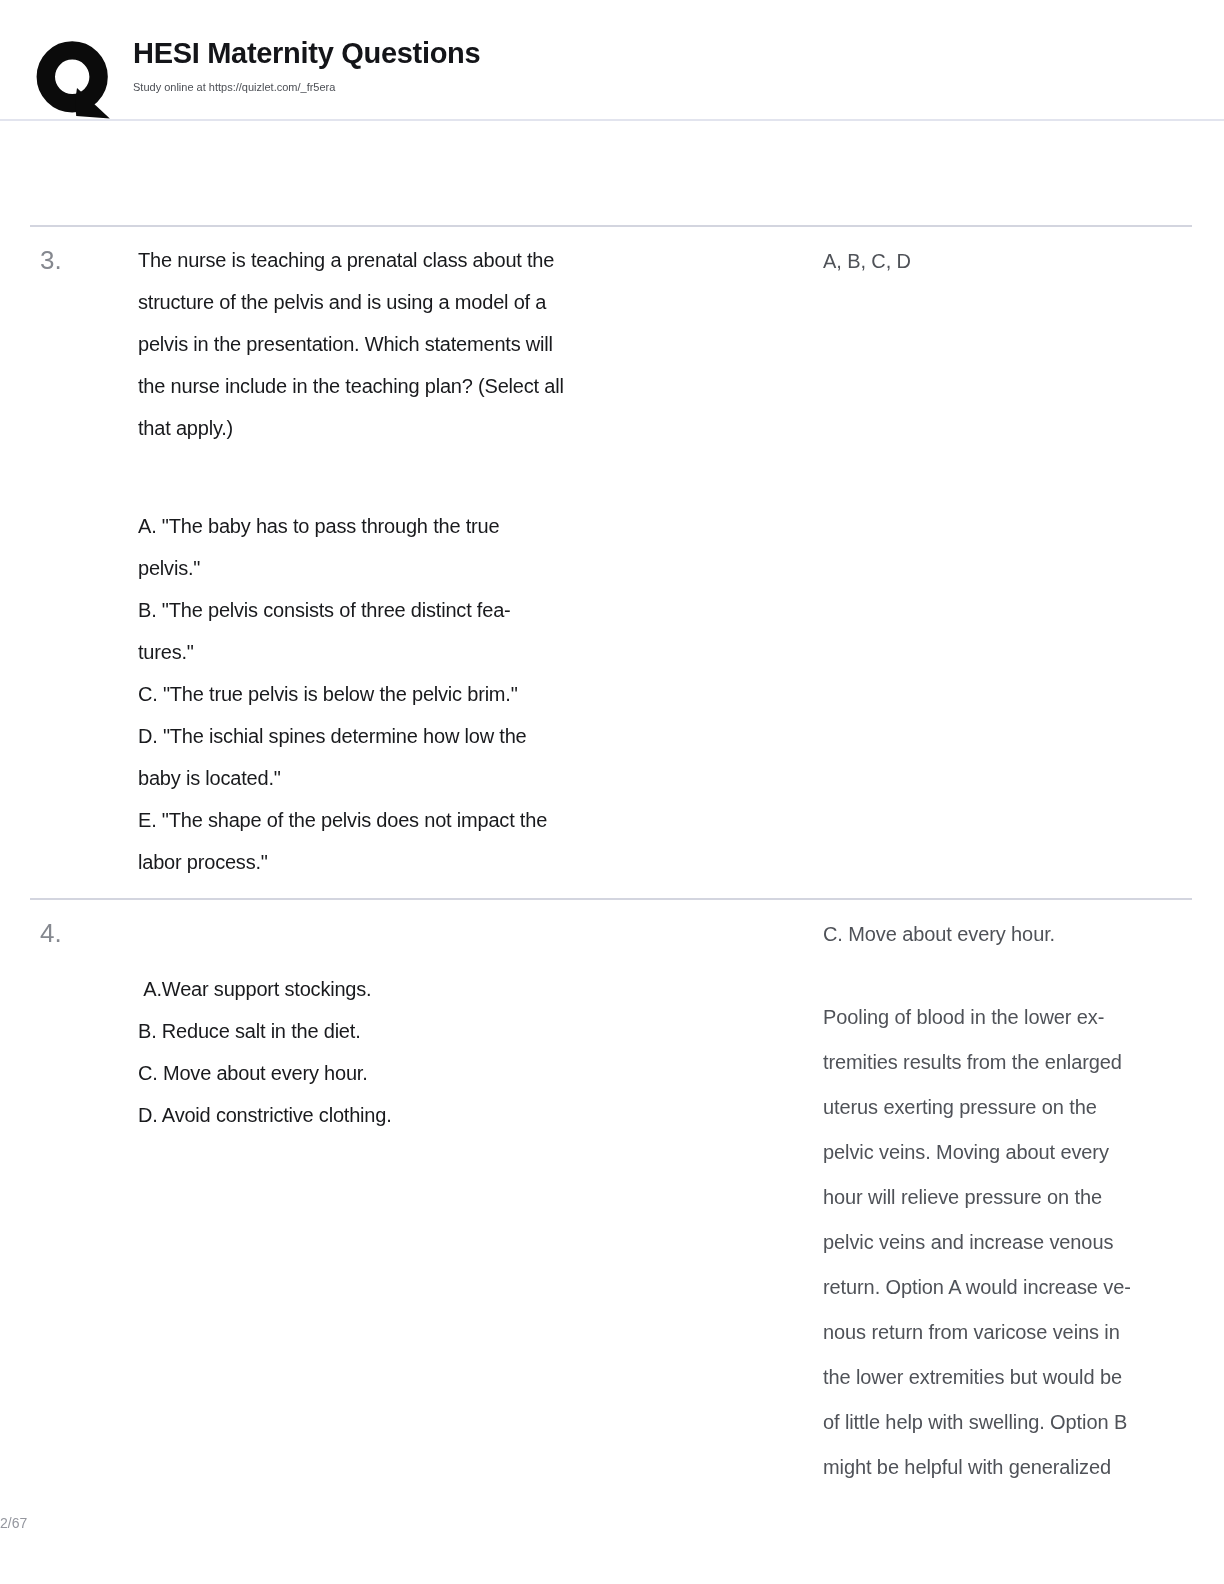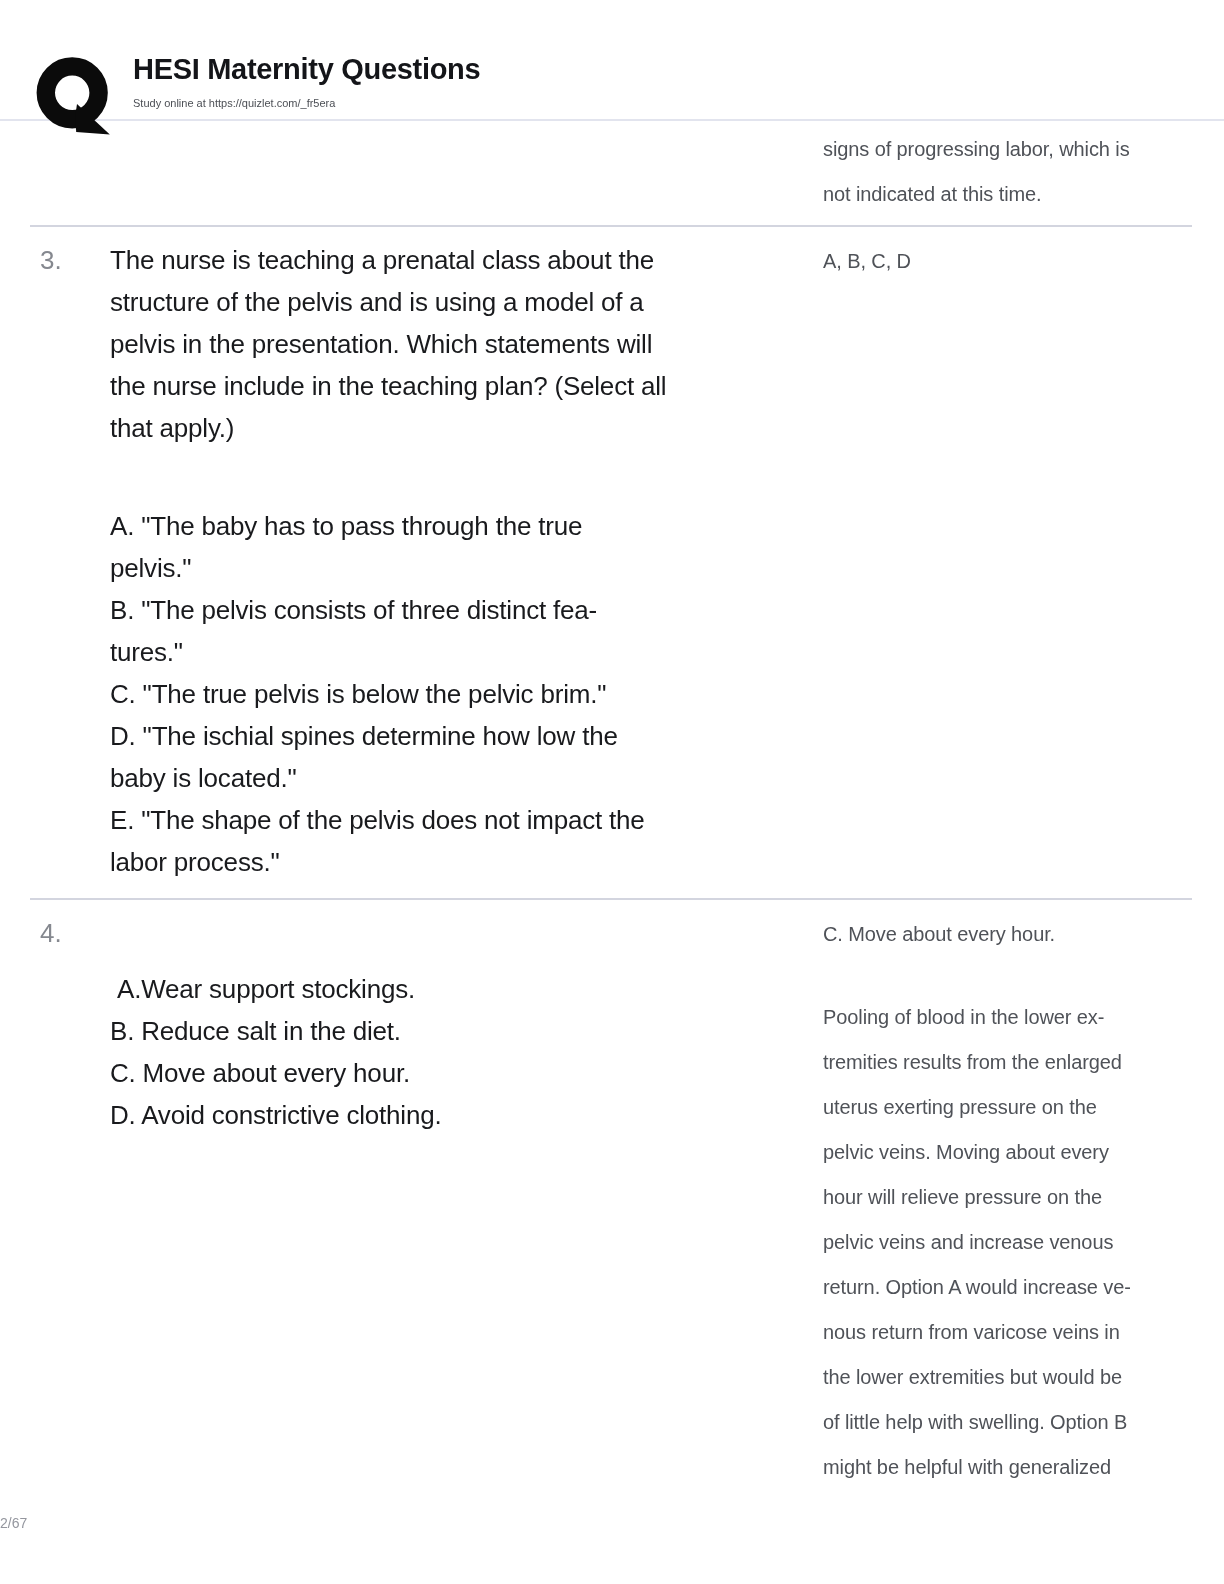--- a/index.html
+++ b/index.html
@@ -9,21 +9,21 @@
     width: 1224px;
     height: 1584px;
     background: #ffffff;
     overflow: hidden;
     font-family: "Liberation Sans", sans-serif;
     color: #191a1d;
   }
   
   .header {
     height: 121px;
-    padding: 52px 34px 0 33px;
+    padding: 36px 34px 0 33px;
     display: flex;
     align-items: flex-start;
     gap: 20px;
     border-bottom: 2px solid #e2e4ee;
   }
   .logo { width: 80px; height: 84px; flex: 0 0 auto; margin-top: 2px; }
   .header-text { display: flex; flex-direction: column; }
   .title {
     margin: 0;
     font-size: 29px;
@@ -53,25 +53,26 @@
     margin: 0 32px 0 30px;
   }
   .qnum {
     font-size: 26px;
     line-height: 42px;
     font-weight: 300;
     color: #85888f;
     padding-left: 7px;
   }
   .qtext, .opts {
-    font-size: 26px;
+    font-size: 20px;
     line-height: 42px;
     letter-spacing: -0.2px;
     color: #191a1d;
     white-space: pre-wrap;
+    margin-left: 28px;
   }
   .opts { margin-top: 56px; }
   .akey, .arat, .acarry {
     font-size: 20px;
     line-height: 45px;
     font-weight: 300;
     letter-spacing: -0.1px;
     color: #4f5258;
     white-space: pre-wrap;
   }
@@ -102,22 +103,20 @@
     </div>
     <div class="header-text">
       <h1 class="title">HESI Maternity Questions</h1>
       <div class="subtitle">Study online at https://quizlet.com/_fr5era</div>
     </div>
   </div>
 
   <div class="row row-carry">
     <div class="qnum"></div>
     <div class="qtext"></div>
-    <div class="acarry">signs of progressing labor, which is
-not indicated at this time.</div>
   </div>
 
   <div class="divider"></div>
 
   <div class="row row-q3">
     <div class="qnum">3.</div>
     <div>
       <div class="qtext">The nurse is teaching a prenatal class about the
 structure of the pelvis and is using a model of a
 pelvis in the presentation. Which statements will

